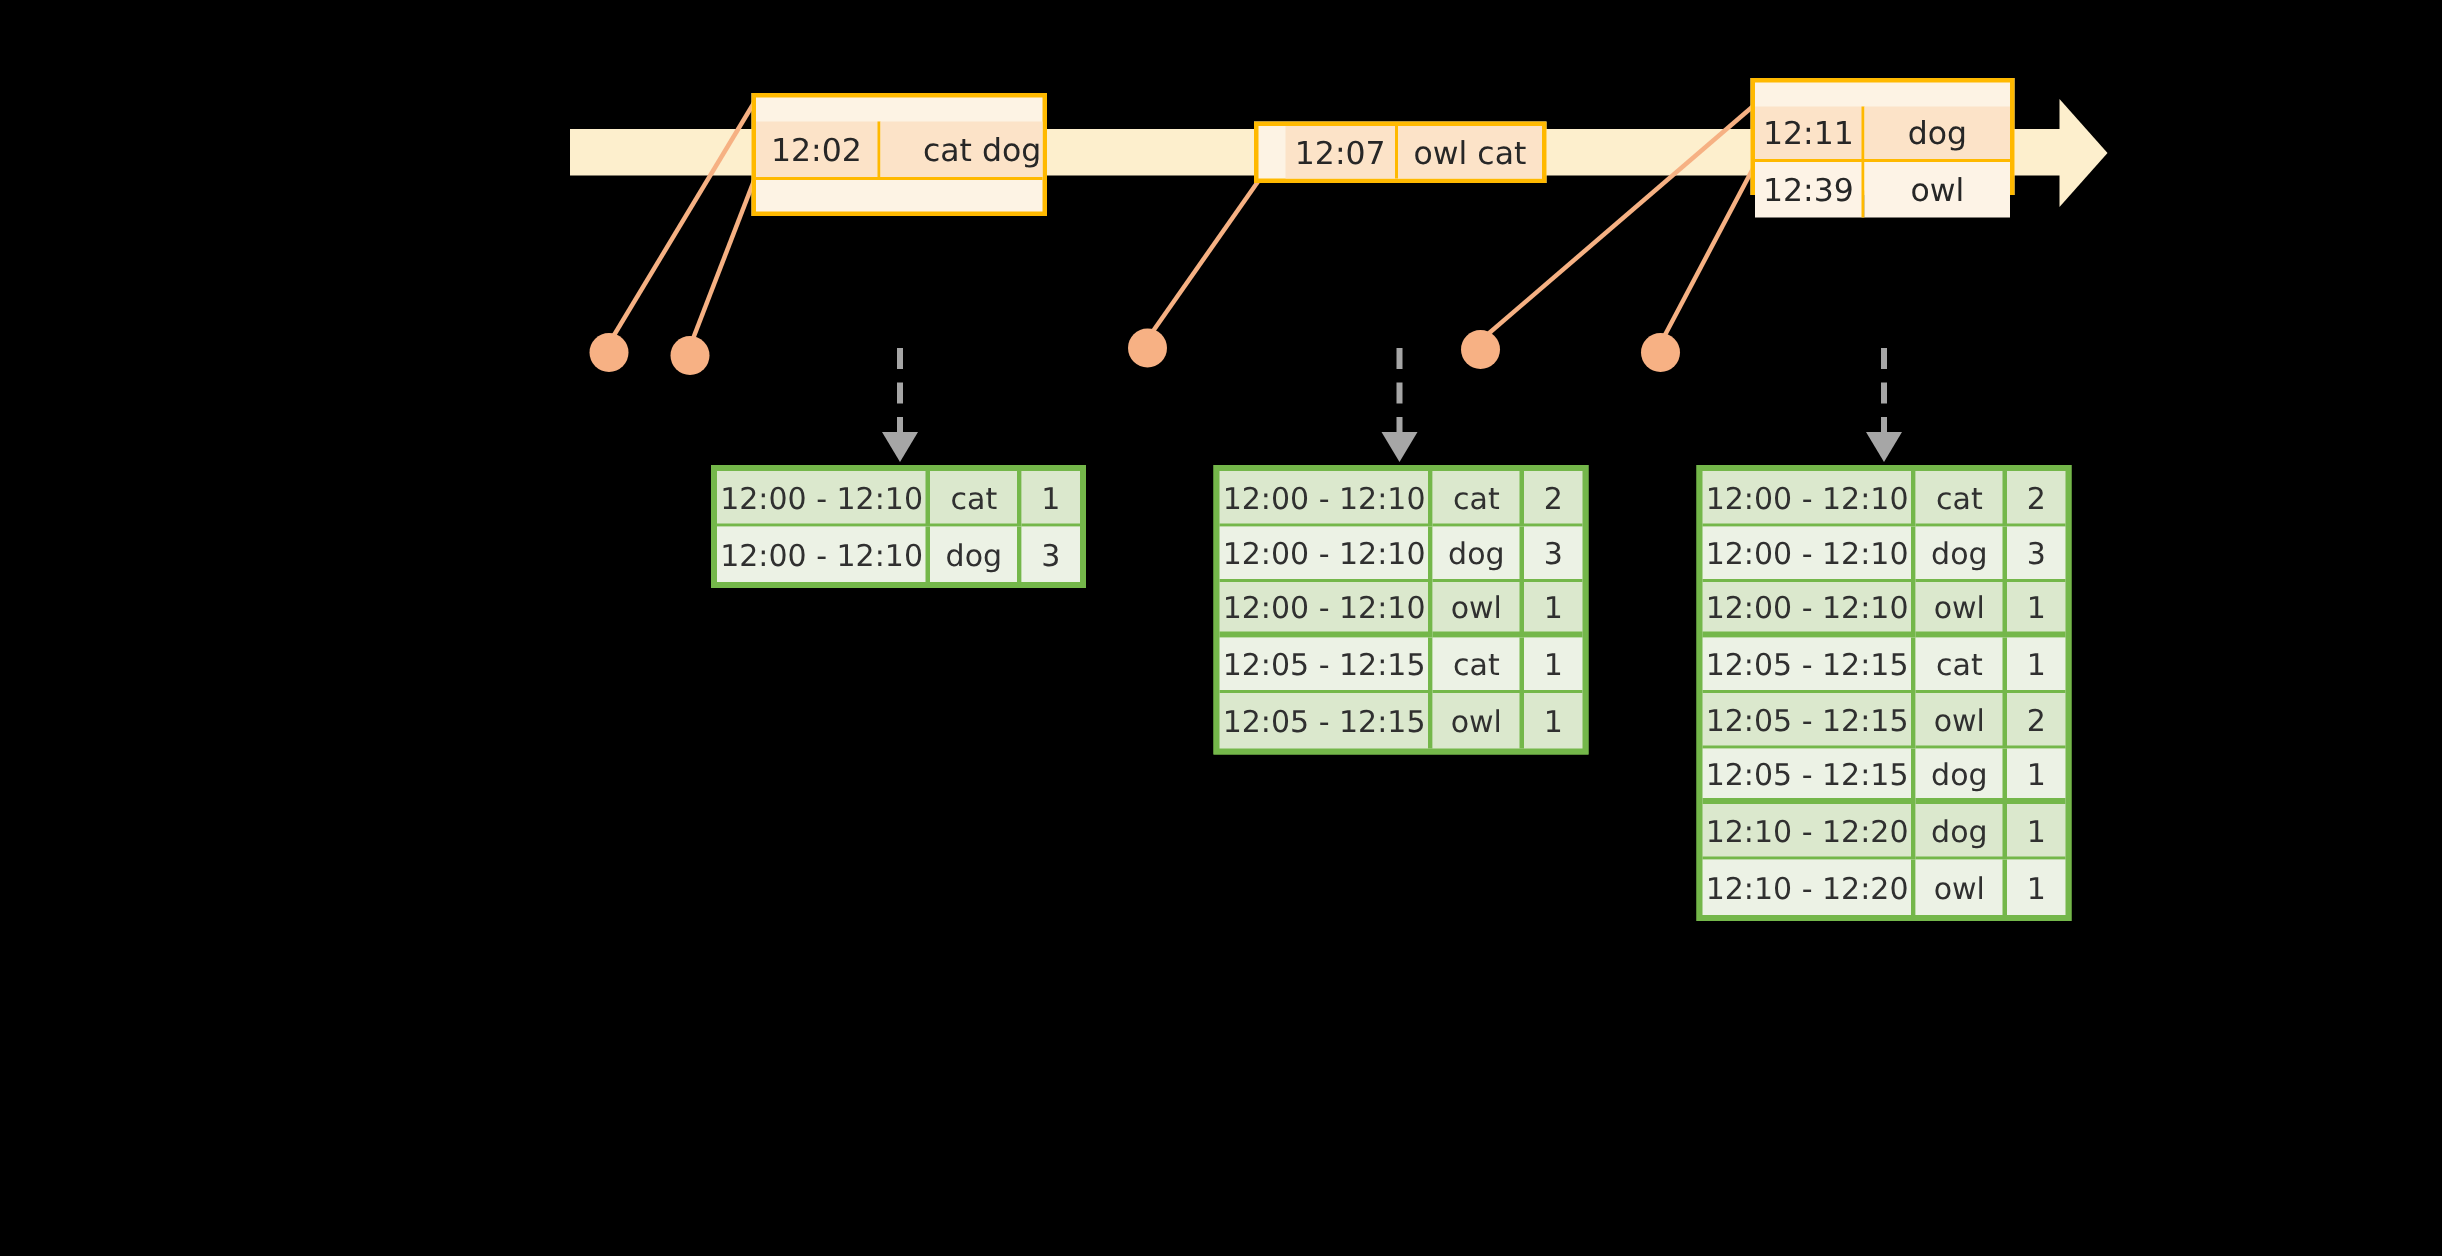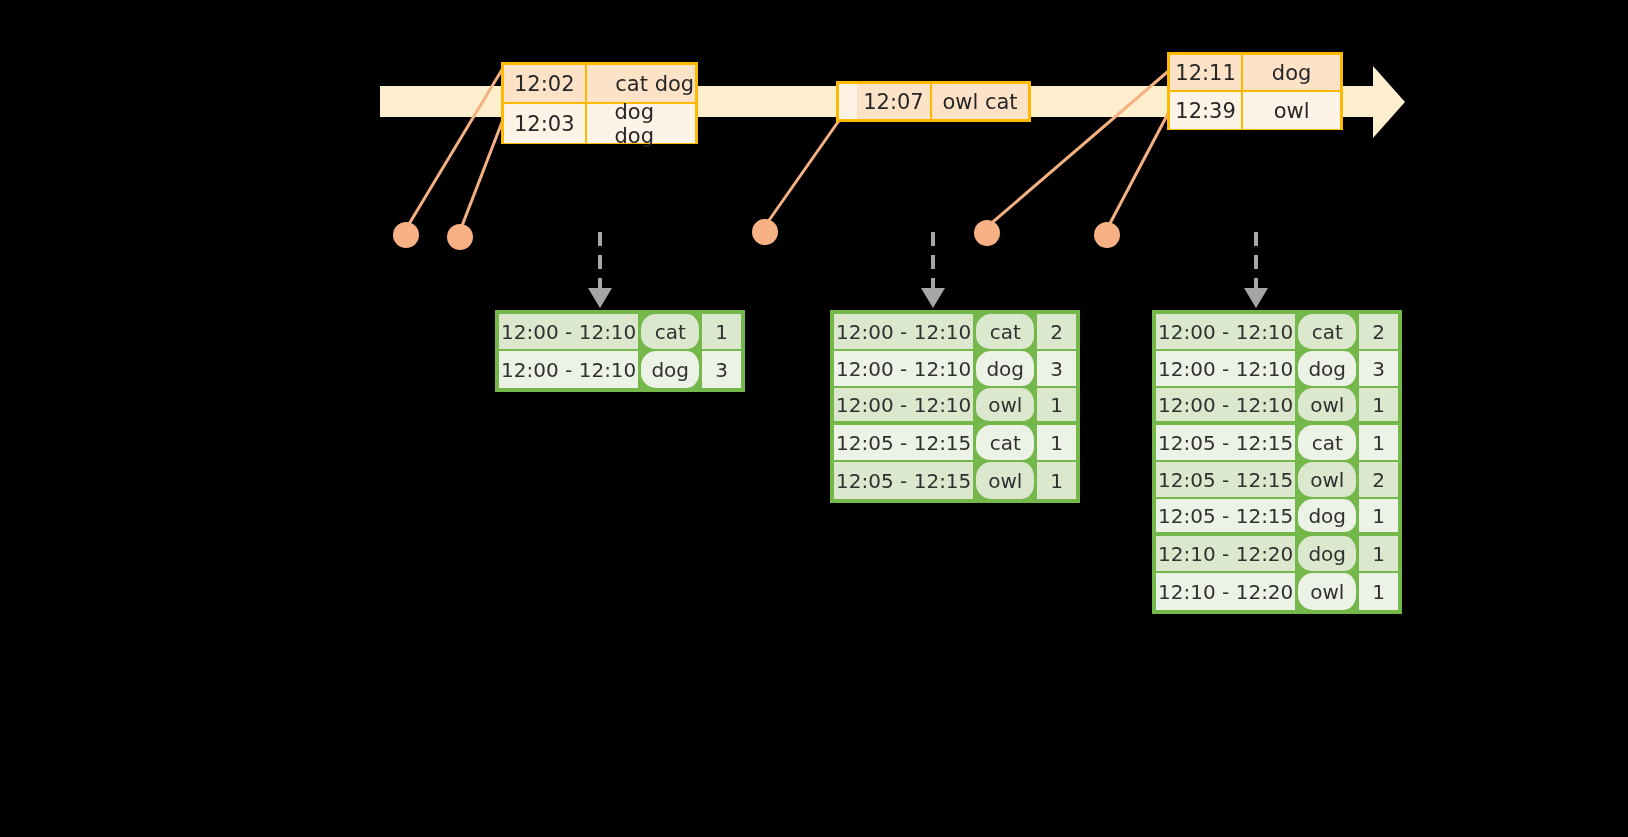--- a/index.html
+++ b/index.html
@@ -47,21 +47,21 @@
     position: absolute;
     border: 3px solid #ffb900;
     box-sizing: border-box;
     background: #fdf3e4;
   }
   .event-row {
     display: flex;
     height: 39px;
     box-sizing: border-box;
   }
-  .event-row.r0 { border-bottom: 2px solid #ffb900; }
+  .event-row.r0 { border-bottom: 2px solid #ffb900; margin-top: 16px; }
   .event-cell {
     display: flex;
     align-items: center;
     justify-content: center;
     font-size: 21px;
     color: #272727;
     box-sizing: border-box;
   }
   .event-cell.time {
     border-right: 2px solid #ffb900;
@@ -114,21 +114,20 @@
     fill: none;
   }
   .dash-arrow-head { fill: #a6a6a6; }
 
   
   .result-table {
     position: absolute;
     border: 4px solid #74b74a;
     box-sizing: border-box;
     background: #74b74a;
-    margin-left: 21px;
   }
   .rt-row {
     display: flex;
     height: 37px;
     box-sizing: border-box;
   }
   .rt-cell {
     display: flex;
     align-items: center;
     justify-content: center;
@@ -138,21 +137,21 @@
     border-right: 3px solid #74b74a;
     border-bottom: 2px solid #74b74a;
   }
   .rt-cell:last-child { border-right: none; }
   .rt-row:last-child .rt-cell { border-bottom: none; }
   .rt-row.group-end .rt-cell { border-bottom: 4px solid #74b74a; }
   .band-a .rt-cell { background: #dbe8cd; }
   .band-b .rt-cell { background: #ecf2e5; }
 
   .rt-window { width: 146px; }
-  .rt-key    { width: 62px; border-radius: 15px; }
+  .rt-key    { width: 62px; }
   .rt-count  { width: 40px; }
 
   #result-table-1 { left: 474px; top: 310px; width: 250px; }
   #result-table-2 { left: 809px; top: 310px; width: 250px; }
   #result-table-3 { left: 1131px; top: 310px; width: 250px; }
 </style>
 </head>
 <body>
 
 <div id="stage">
@@ -184,24 +183,20 @@
       <div class="event-dot" style="left: 752px; top: 219px;"></div>
       <div class="event-dot" style="left: 974px; top: 220px;"></div>
       <div class="event-dot" style="left: 1094px; top: 222px;"></div>
     </div>
 
   <div class="event-box" id="event-box-1">
     <div class="event-row r0">
       <div class="event-cell time shade-top">12:02</div>
       <div class="event-cell words shade-top">cat dog</div>
     </div>
-    <div class="event-row">
-      <div class="event-cell time shade-bot">12:03</div>
-      <div class="event-cell words shade-bot">dog dog</div>
-    </div>
   </div>
 
   <div class="event-box" id="event-box-2">
     <div class="event-row">
       <div class="event-cell time shade-top">12:07</div>
       <div class="event-cell words shade-top">owl cat</div>
     </div>
   </div>
 
   <div class="event-box" id="event-box-3">

